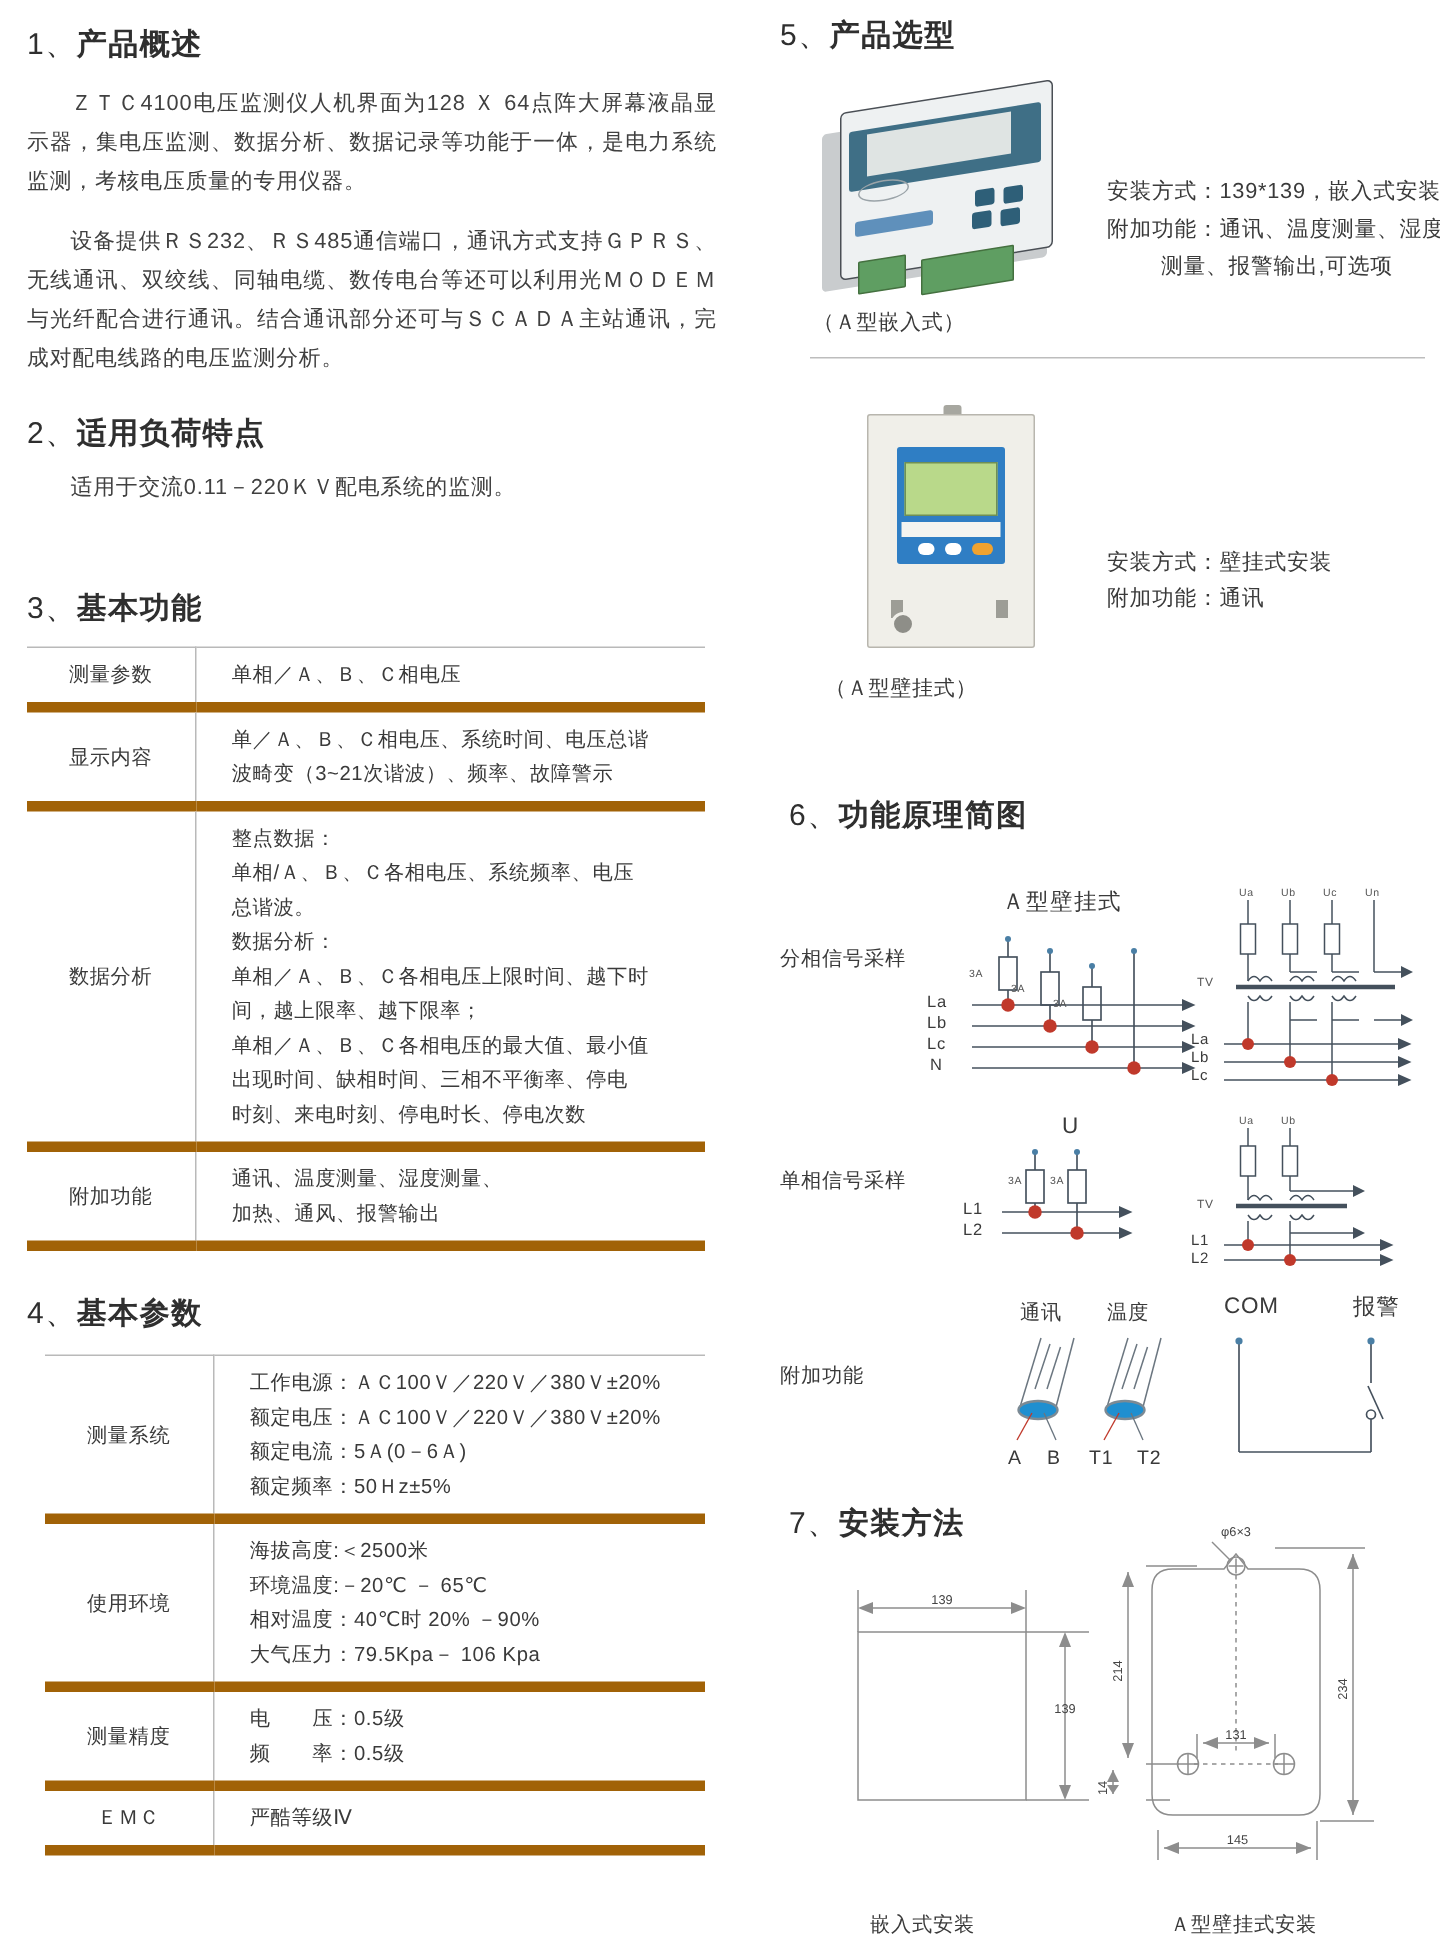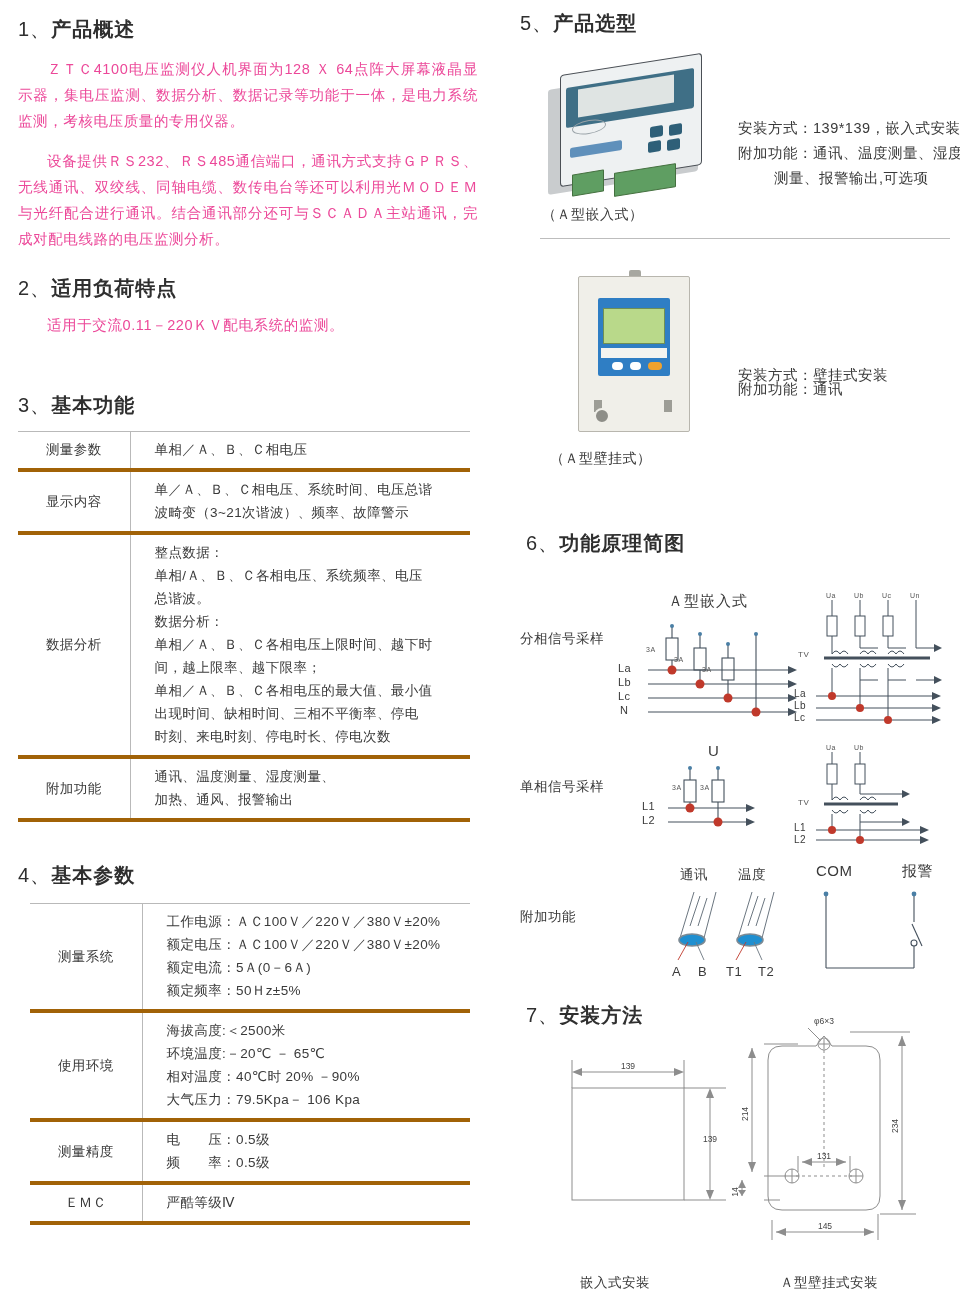--- a/index.html
+++ b/index.html
@@ -18,32 +18,32 @@
 
   
   .sec-h {
     font-size: 20px; font-weight: bold; color: #2f2f2f;
     letter-spacing: 1px; white-space: nowrap;
   }
   .sec-h .num { font-weight: normal; }
 
   
   .para {
-    font-size: 14.5px; line-height: 26px; color: #ec4899;
+    font-size: 14.5px; line-height: 26px; color: #404040;
     text-indent: 29px; letter-spacing: 0.6px; text-align: justify;
   }
 
   
   table.spec {
     border-collapse: collapse; width: 100%;
     font-size: 13.5px; color: #3a3a3a;
   }
   table.spec td {
     border-top: 1px solid #b9b9b9;
-    border-bottom: 4px solid #a16207;
+    border-bottom: 7px solid #a16207;
     padding: 6px 4px 7px 4px;
     vertical-align: middle;
     line-height: 23px;
     letter-spacing: 0.4px;
   }
   table.spec tr td:first-child {
     width: 112px; text-align: center;
     border-right: 1px solid #b9b9b9;
   }
   table.spec tr td:last-child { padding-left: 24px; }
@@ -284,33 +284,33 @@
         <div class="pbtn" style="left:58px;"></div>
         <div class="pbtn amber" style="left:76px;"></div>
         <div class="screw" style="left:22px;"></div>
         <div class="screw" style="left:92px;"></div>
         <div class="seal"></div>
       </div>
 
       <div class="caption" style="position:absolute; left:30px; top:440px;">（Ａ型壁挂式）</div>
 
       <div class="spec-text" style="position:absolute; left:218px; top:353px;">安装方式：壁挂式安装</div>
-      <div class="spec-text" style="position:absolute; left:218px; top:367px;">附加功能：通讯</div>
+      <div class="spec-text" style="position:absolute; left:218px; top:377px;">附加功能：通讯</div>
     </div>
 
     <div style="position:absolute; left:0; top:530px; width:430px;">
       <div class="sec-h" style="margin-left:6px;">
         <span class="num">6、</span><span>功能原理简图</span>
       </div>
 
       <div class="dlabel" style="left:0px; top:100px;">分相信号采样</div>
       <div class="dlabel" style="left:0px; top:248px;">单相信号采样</div>
       <div class="dlabel" style="left:0px; top:378px;">附加功能</div>
 
-      <div class="dlabel" style="left:148px; top:62px; font-size:15px; letter-spacing:1px;">Ａ型嵌入式</div>
+      <div class="dlabel" style="left:148px; top:62px; font-size:15px; letter-spacing:1px;">Ａ型壁挂式</div>
 
       <svg width="180" height="120" style="position:absolute; left:110px; top:88px;">
         <g stroke="#44505c" stroke-width="1.1" fill="none">
           <line x1="42" y1="8" x2="42" y2="52"></line>
           <line x1="70" y1="16" x2="70" y2="66"></line>
           <line x1="98" y1="26" x2="98" y2="80"></line>
           <line x1="126" y1="16" x2="126" y2="94"></line>
           <rect x="36" y="20" width="12" height="22" fill="#ffffff"></rect>
           <rect x="64" y="30" width="12" height="22" fill="#ffffff"></rect>
           <rect x="92" y="40" width="12" height="22" fill="#ffffff"></rect>

